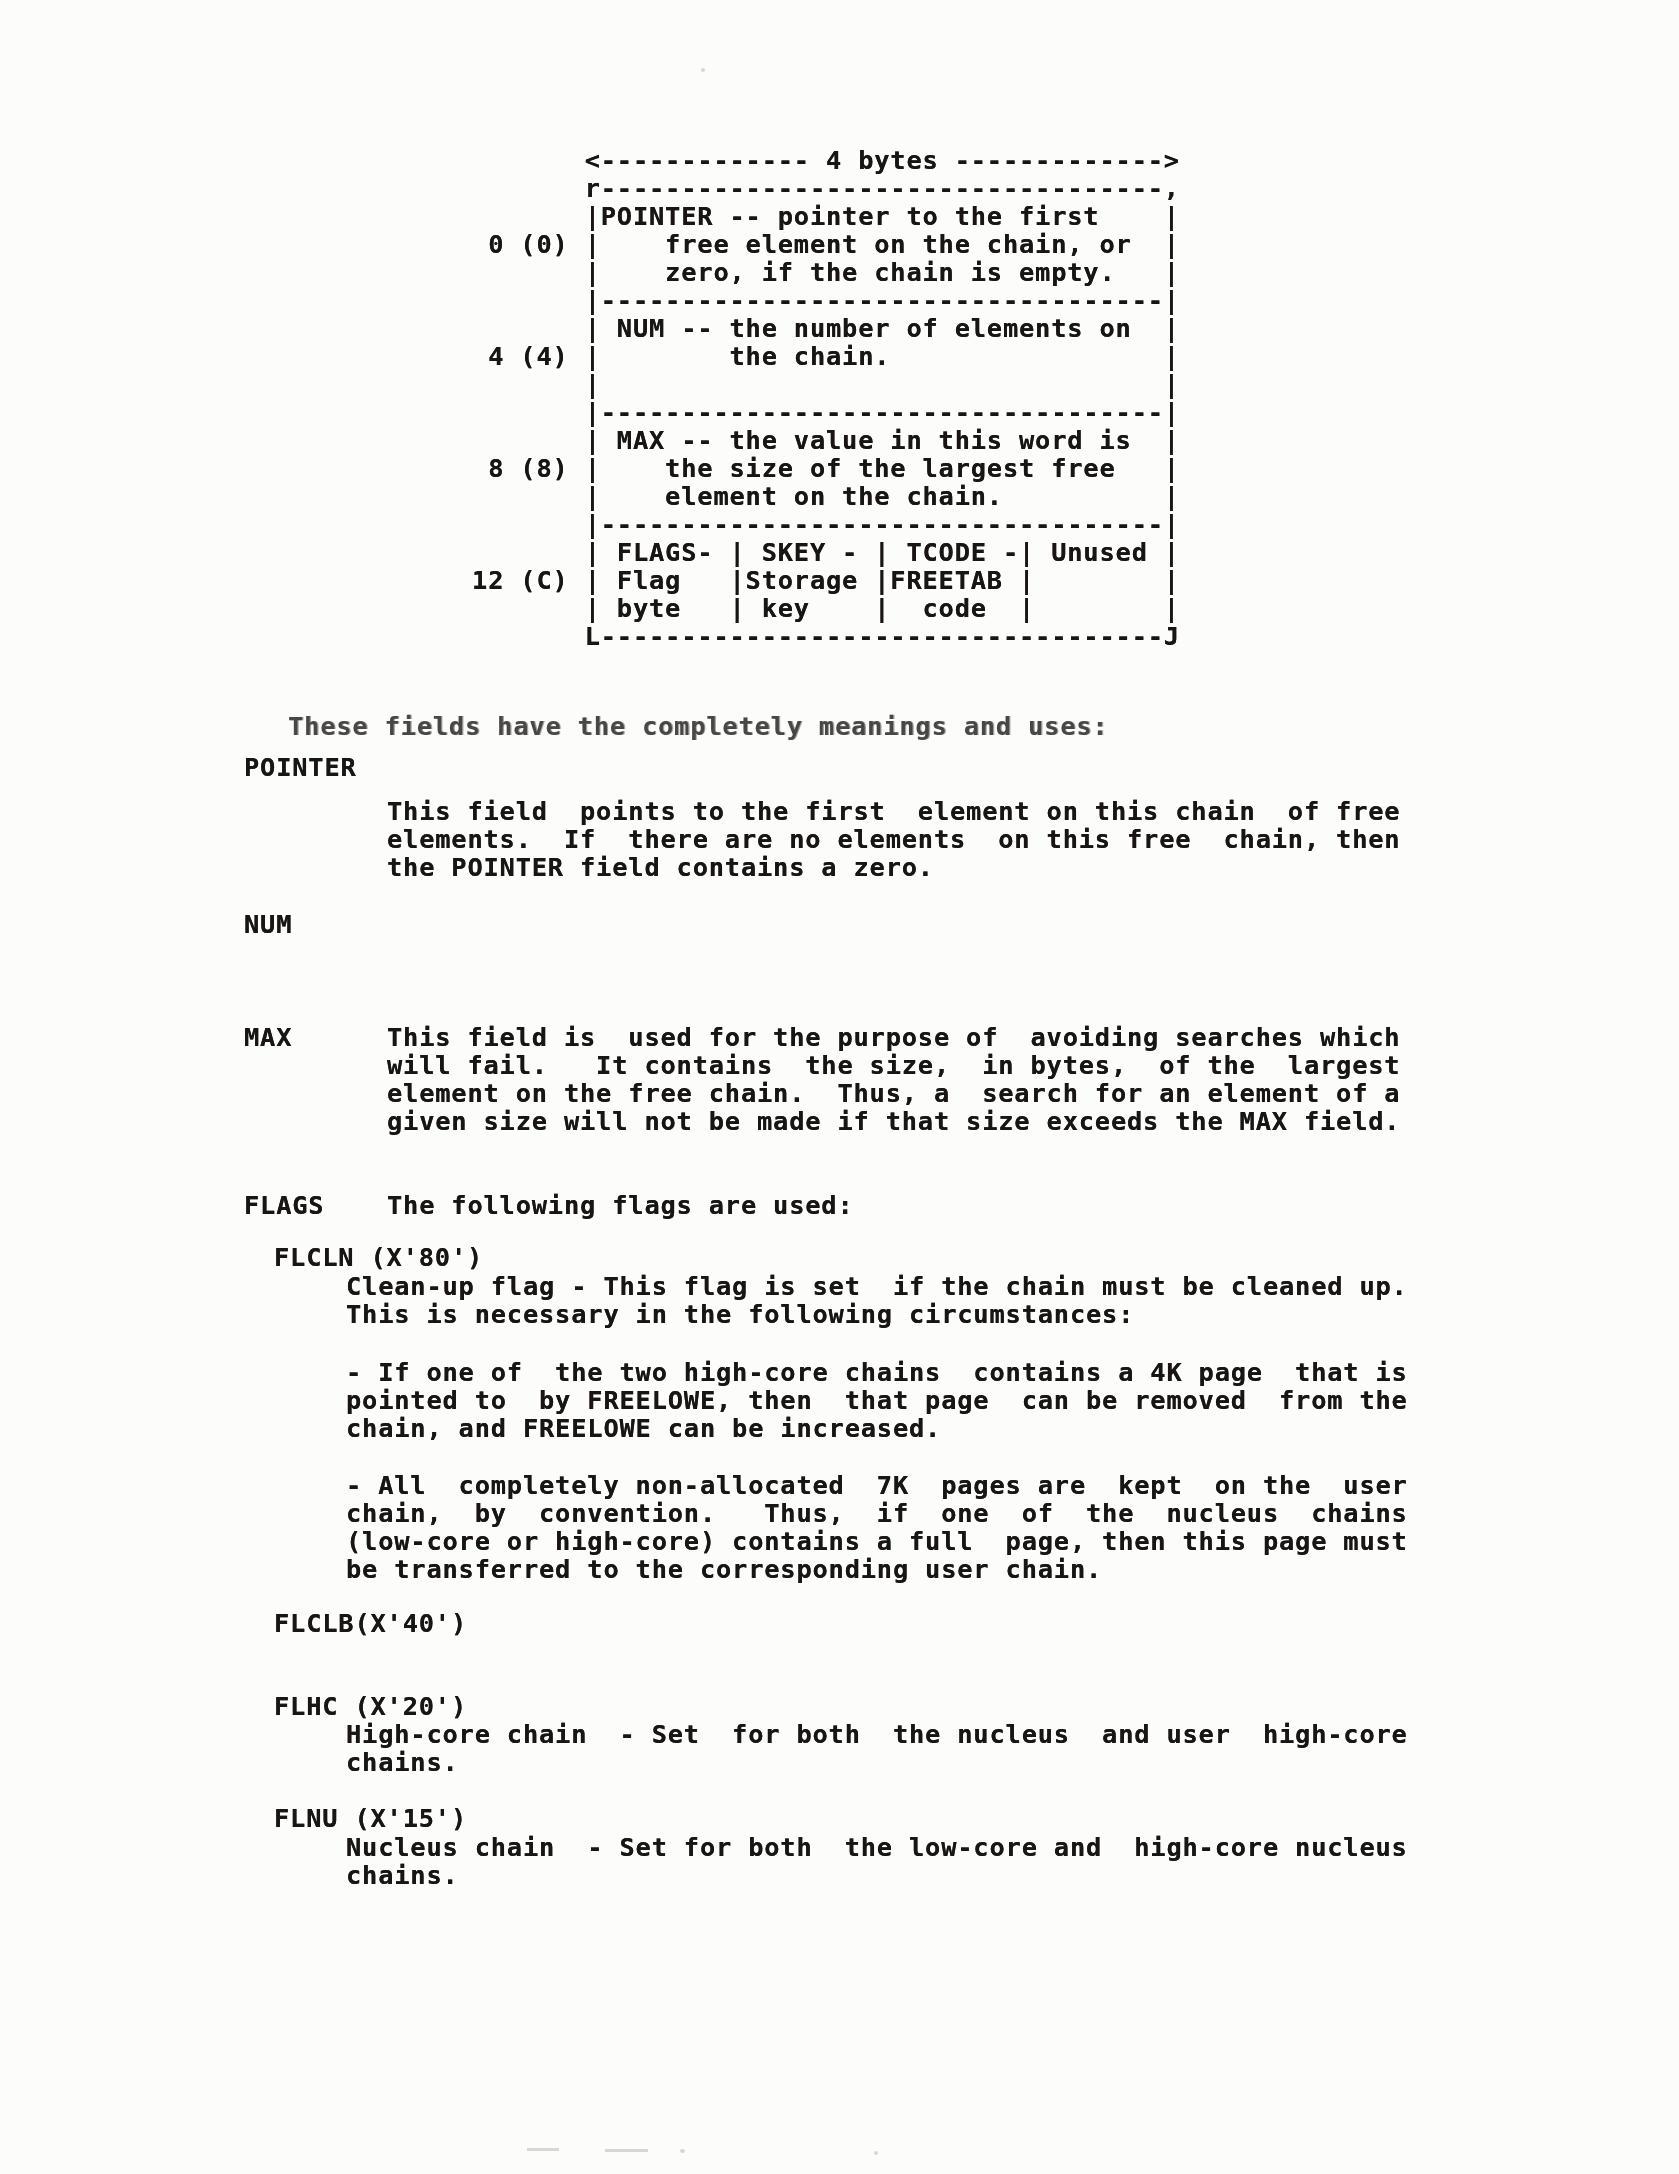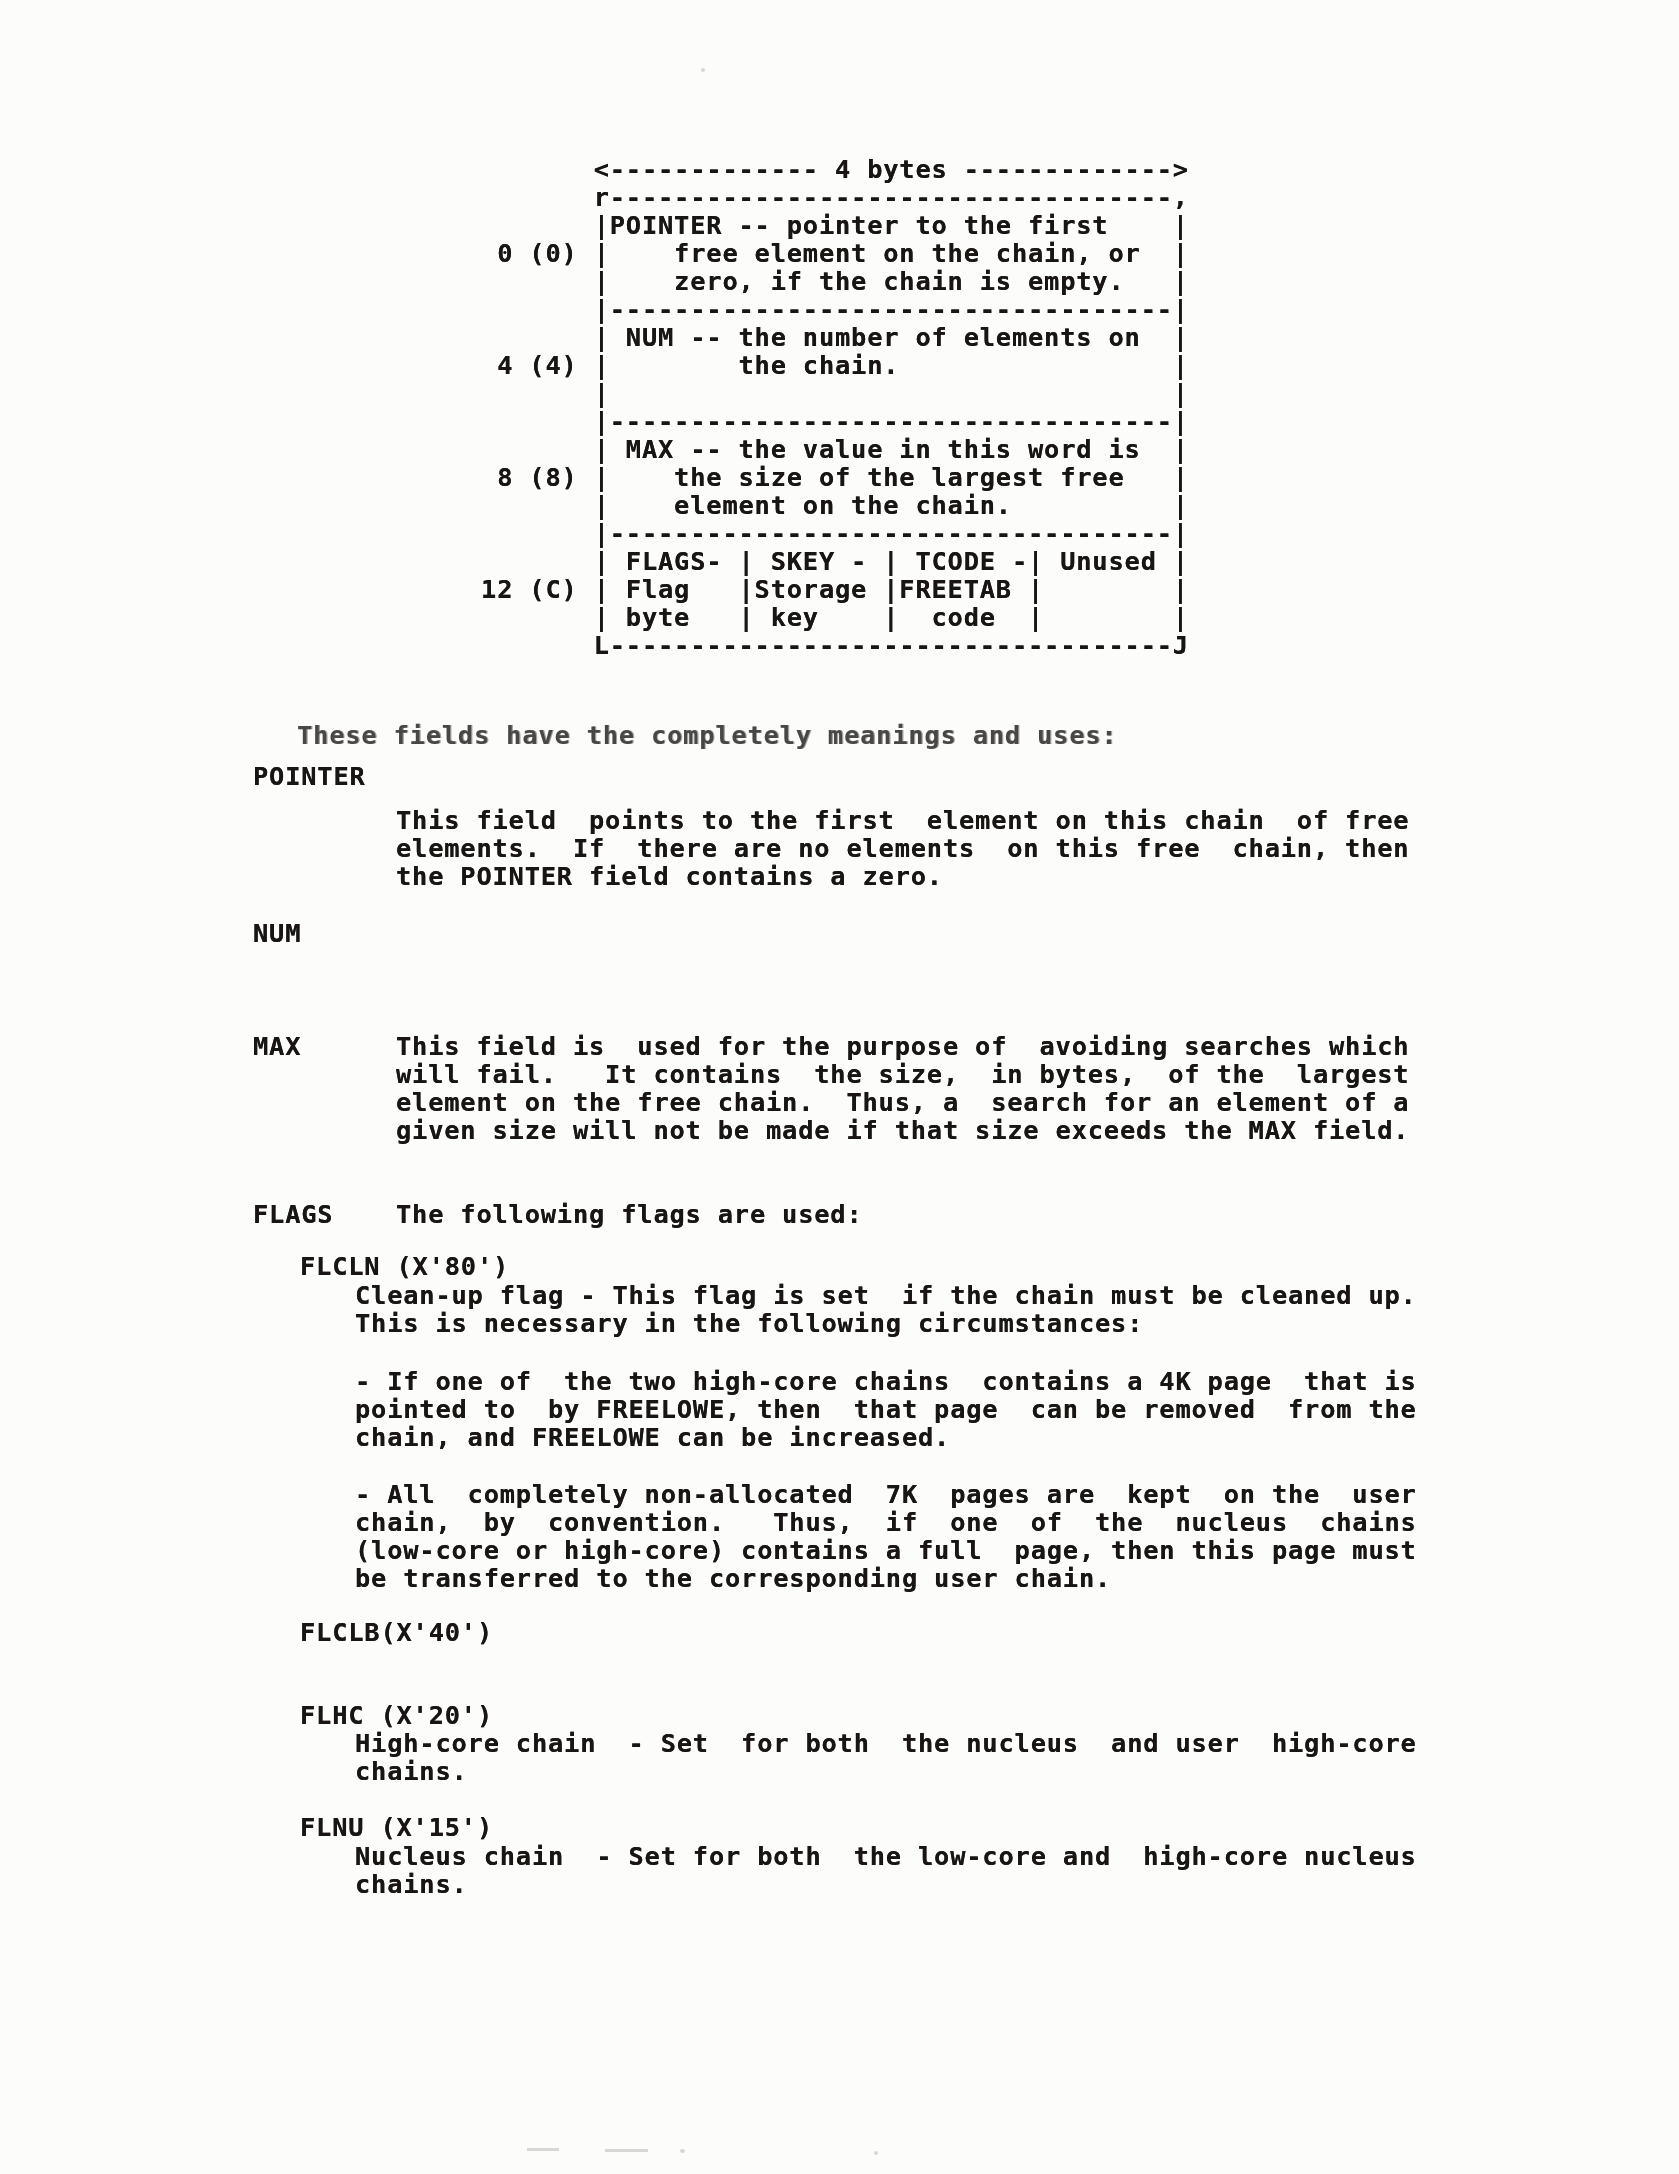--- a/index.html
+++ b/index.html
@@ -4,40 +4,40 @@
 <style>
   html,body{margin:0;padding:0;background:#d9d9d9;}
   #page{
     position:relative;
     width:1680px;height:2174px;
     background:#fcfcfb;
     overflow:hidden;
   }
   .mono{
     position:absolute;
-    margin:15px;
+    margin:6px;
     font-family:"DejaVu Sans Mono", monospace;
     font-weight:700;
     font-size:25.4px;
     line-height:28px;
     letter-spacing:0.8px;
     color:#181512;
     white-space:pre;
     text-shadow:0 0 0.6px rgba(24,21,18,0.85);
   }
   .diagram{left:450px;top:140px;}
   .intro{
     left:282px;top:706px;
     opacity:0.78;
     filter:blur(0.3px);
     text-shadow:1.2px 0 0 rgba(24,21,18,0.5);
   }
   .term{left:238px;}
   .desc{left:381px;}
-  .flagname{left:285px;}
+  .flagname{left:268px;}
   .flagbody{left:340px;}
   .footer{left:243px;top:2013px;}
   .artifact{position:absolute;background:#9a9a9a;opacity:0.38;}
   .artifact.dot{border-radius:50%;}
 </style>
 </head>
 <body>
 
 <div id="page">
 

